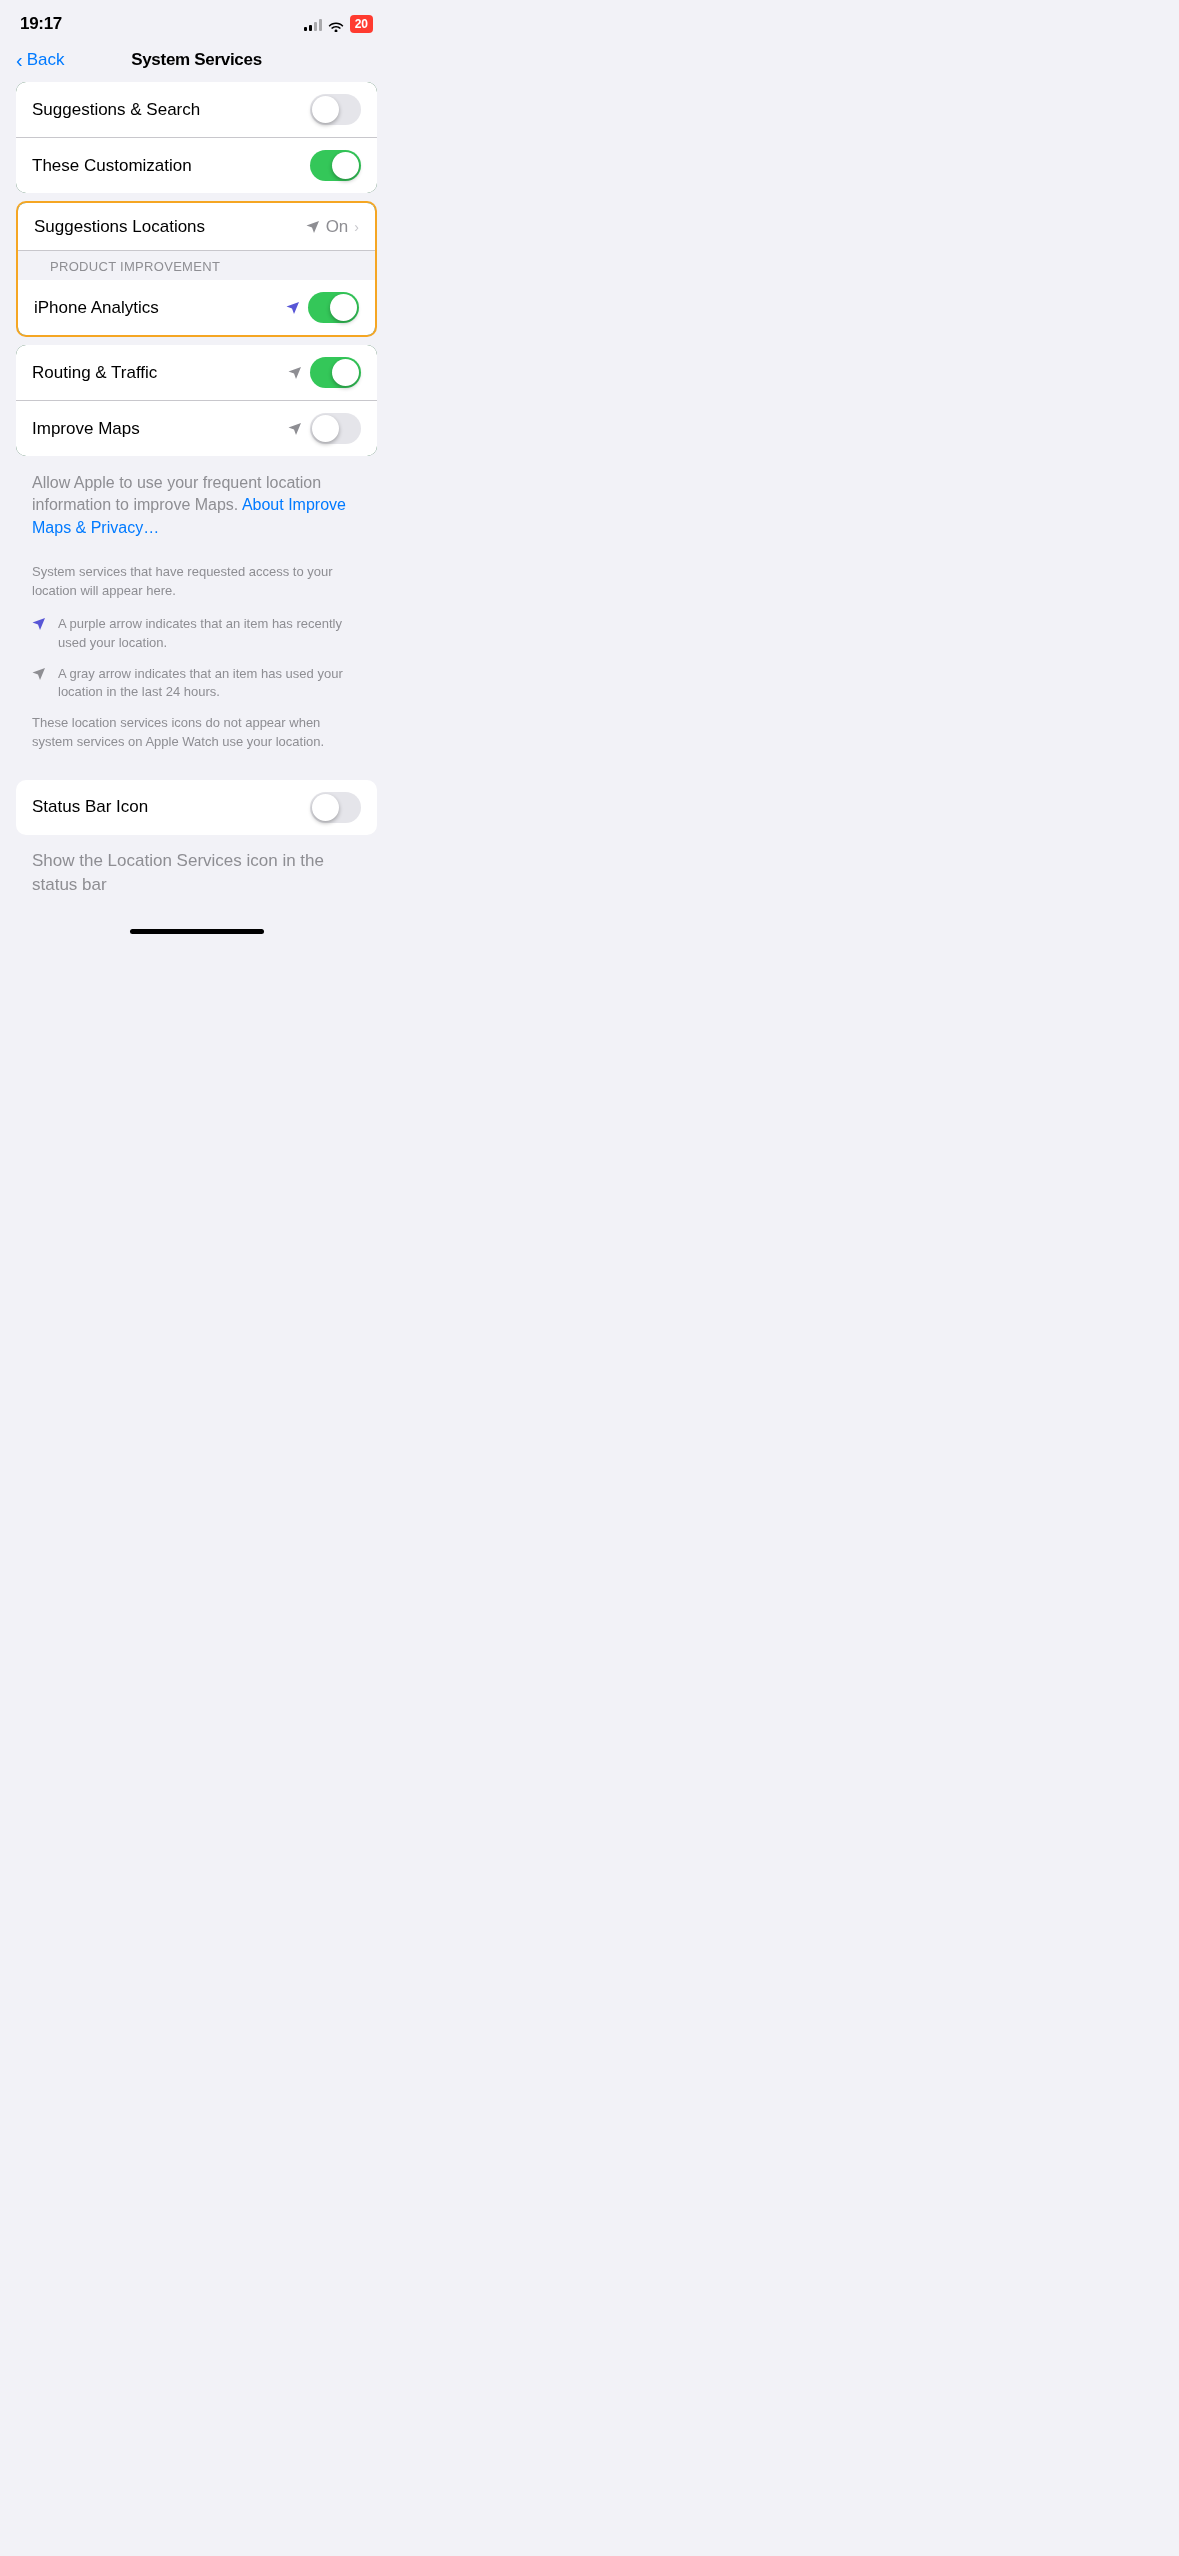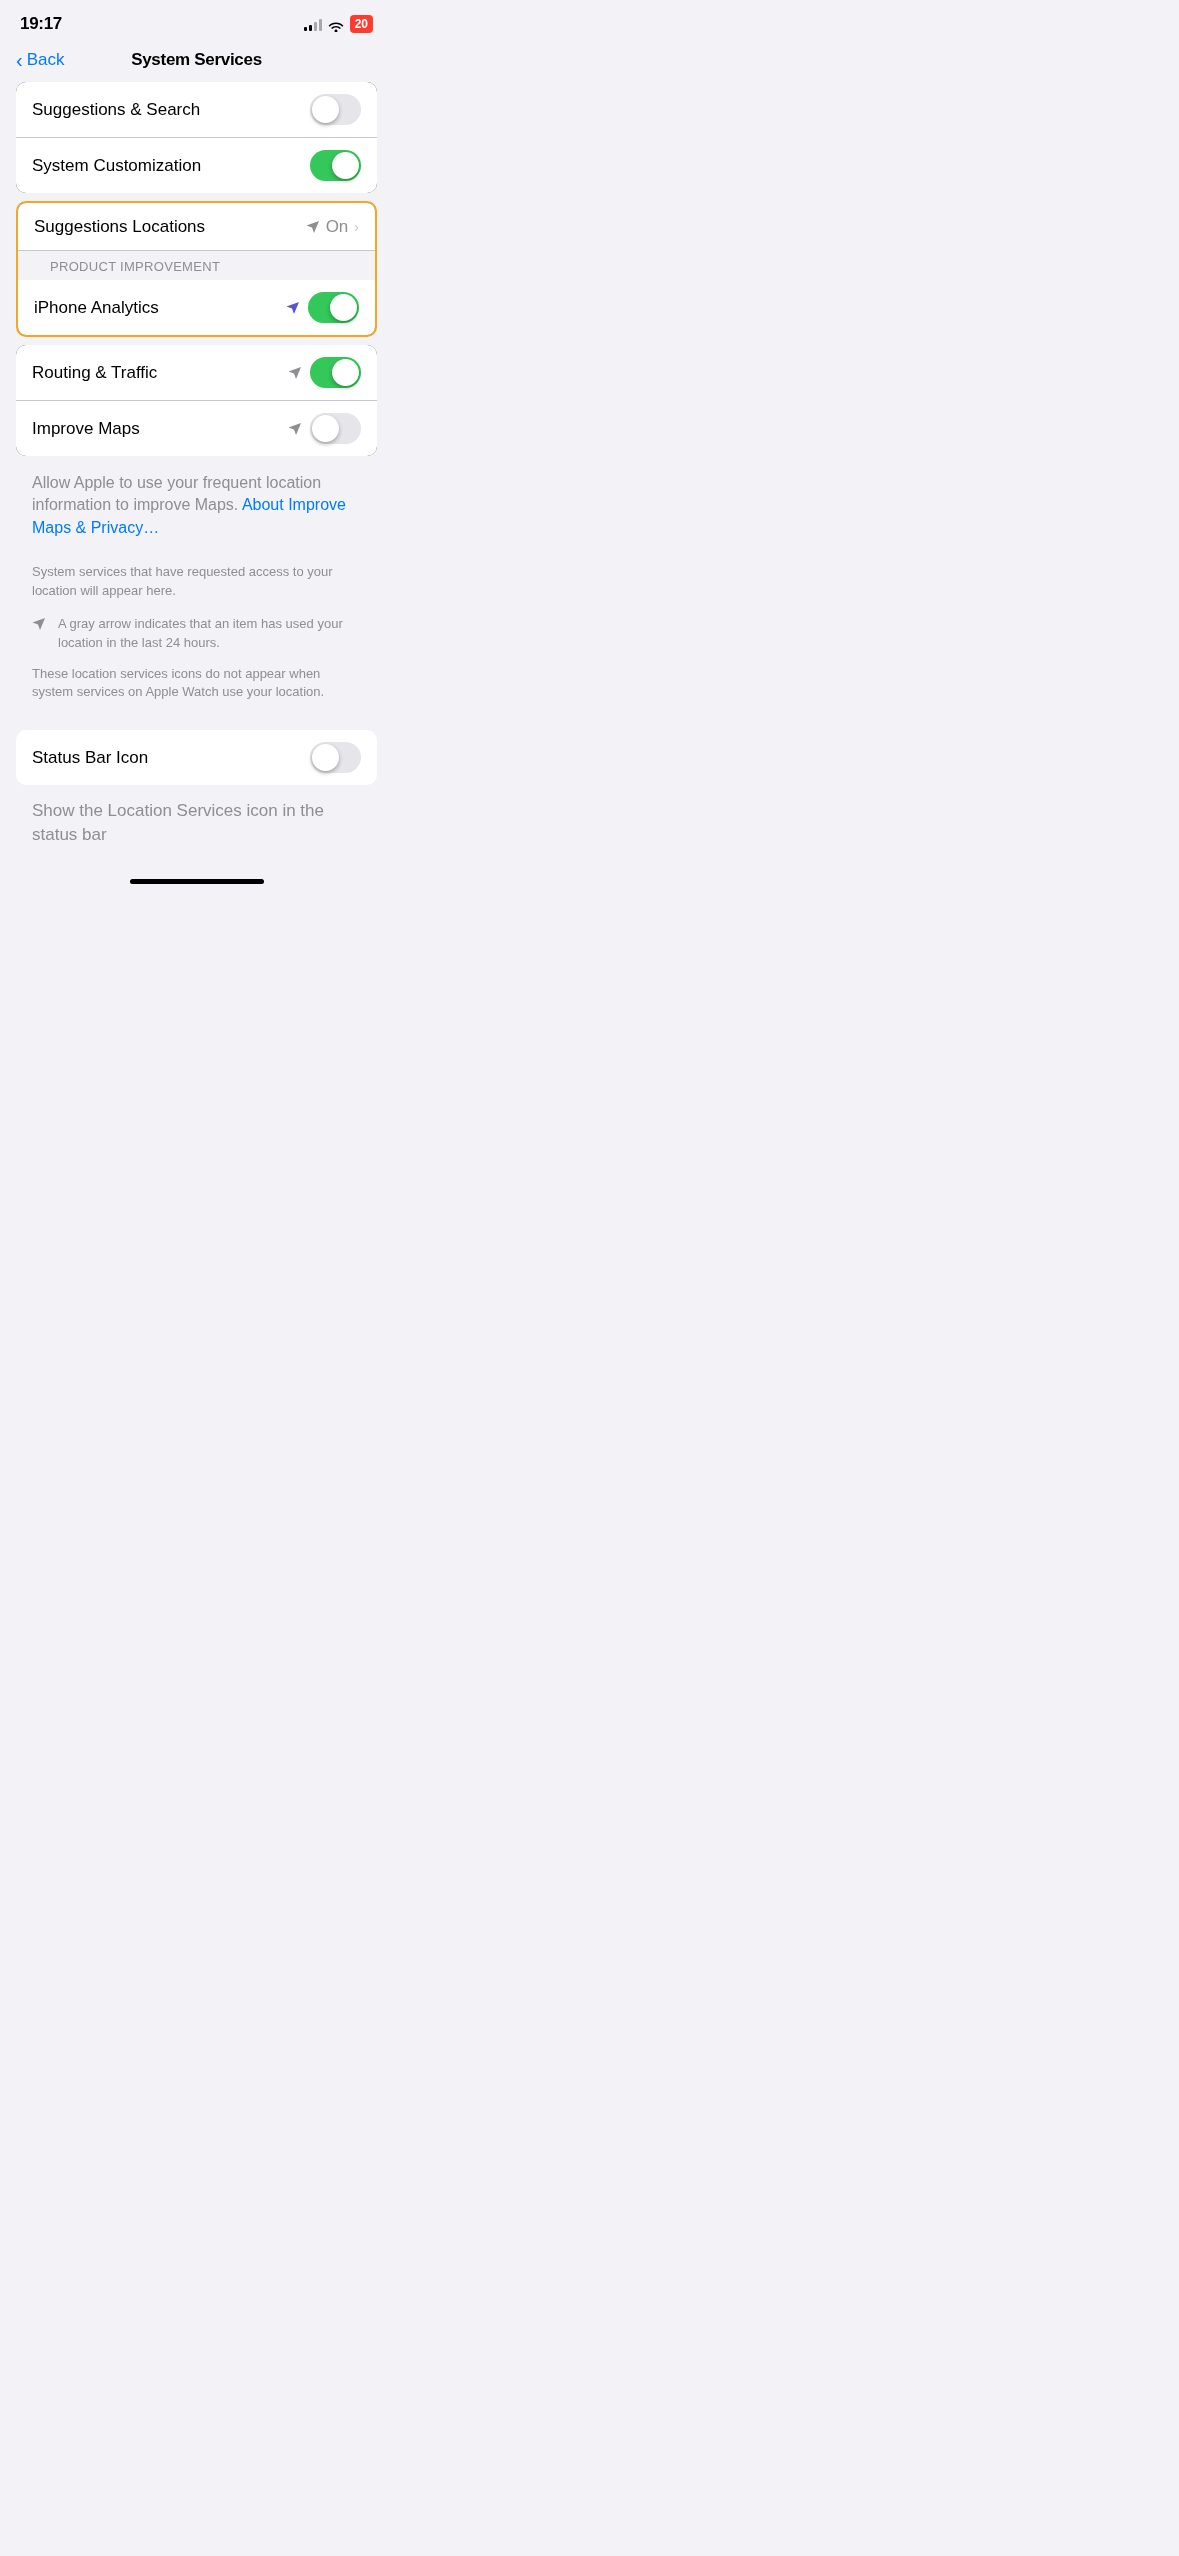--- a/index.html
+++ b/index.html
@@ -291,21 +291,21 @@
 <div class="content">
 
   <div class="settings-group">
     <div class="settings-row">
       <span class="row-label">Suggestions &amp; Search</span>
       <div class="toggle off">
         <div class="toggle-thumb"></div>
       </div>
     </div>
     <div class="settings-row">
-      <span class="row-label">System Customization</span>
+      <span class="row-label">These Customization</span>
       <div class="toggle on">
         <div class="toggle-thumb"></div>
       </div>
     </div>
   </div>
 
   <div class="settings-group highlighted">
 
     <div class="settings-row">
       <span class="row-label">Suggestions Locations</span>
@@ -362,20 +362,28 @@
   </div>
 
   <div class="description-text">
     <span>Allow Apple to use your frequent location information to improve Maps.</span>
     <a href="#">About Improve Maps &amp; Privacy…</a>
   </div>
 
   <div style="padding: 8px 32px 12px 32px;">
     <p class="info-row-text" style="font-size:13px;color:#8e8e93;line-height:1.45;margin-bottom:14px;">System services that have requested access to your location will appear here.</p>
 
+    <div class="info-row">
+      <div class="info-row-icon">
+        <svg width="14" height="14" viewBox="0 0 14 14" fill="none" xmlns="http://www.w3.org/2000/svg">
+          <path d="M13 1L0.5 5.5L6 7.5L8 13L13 1Z" fill="#5856d6"></path>
+        </svg>
+      </div>
+      <p class="info-row-text">A purple arrow indicates that an item has recently used your location.</p>
+    </div>
 
     <div class="info-row">
       <div class="info-row-icon">
         <svg width="14" height="14" viewBox="0 0 14 14" fill="none" xmlns="http://www.w3.org/2000/svg">
           <path d="M13 1L0.5 5.5L6 7.5L8 13L13 1Z" fill="#8e8e93"></path>
         </svg>
       </div>
       <p class="info-row-text">A gray arrow indicates that an item has used your location in the last 24 hours.</p>
     </div>
 

